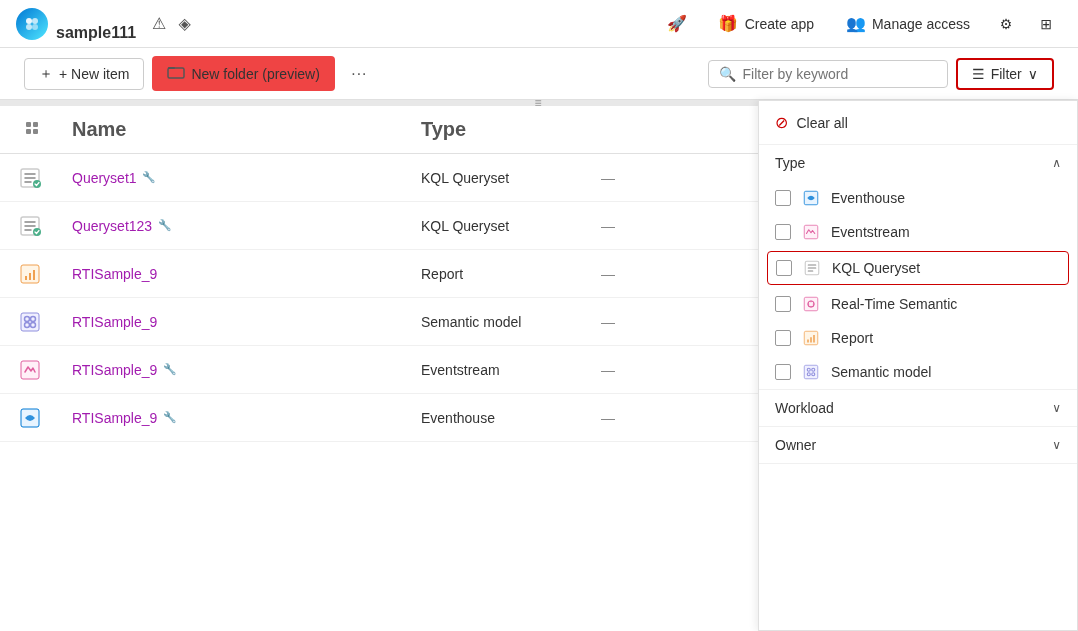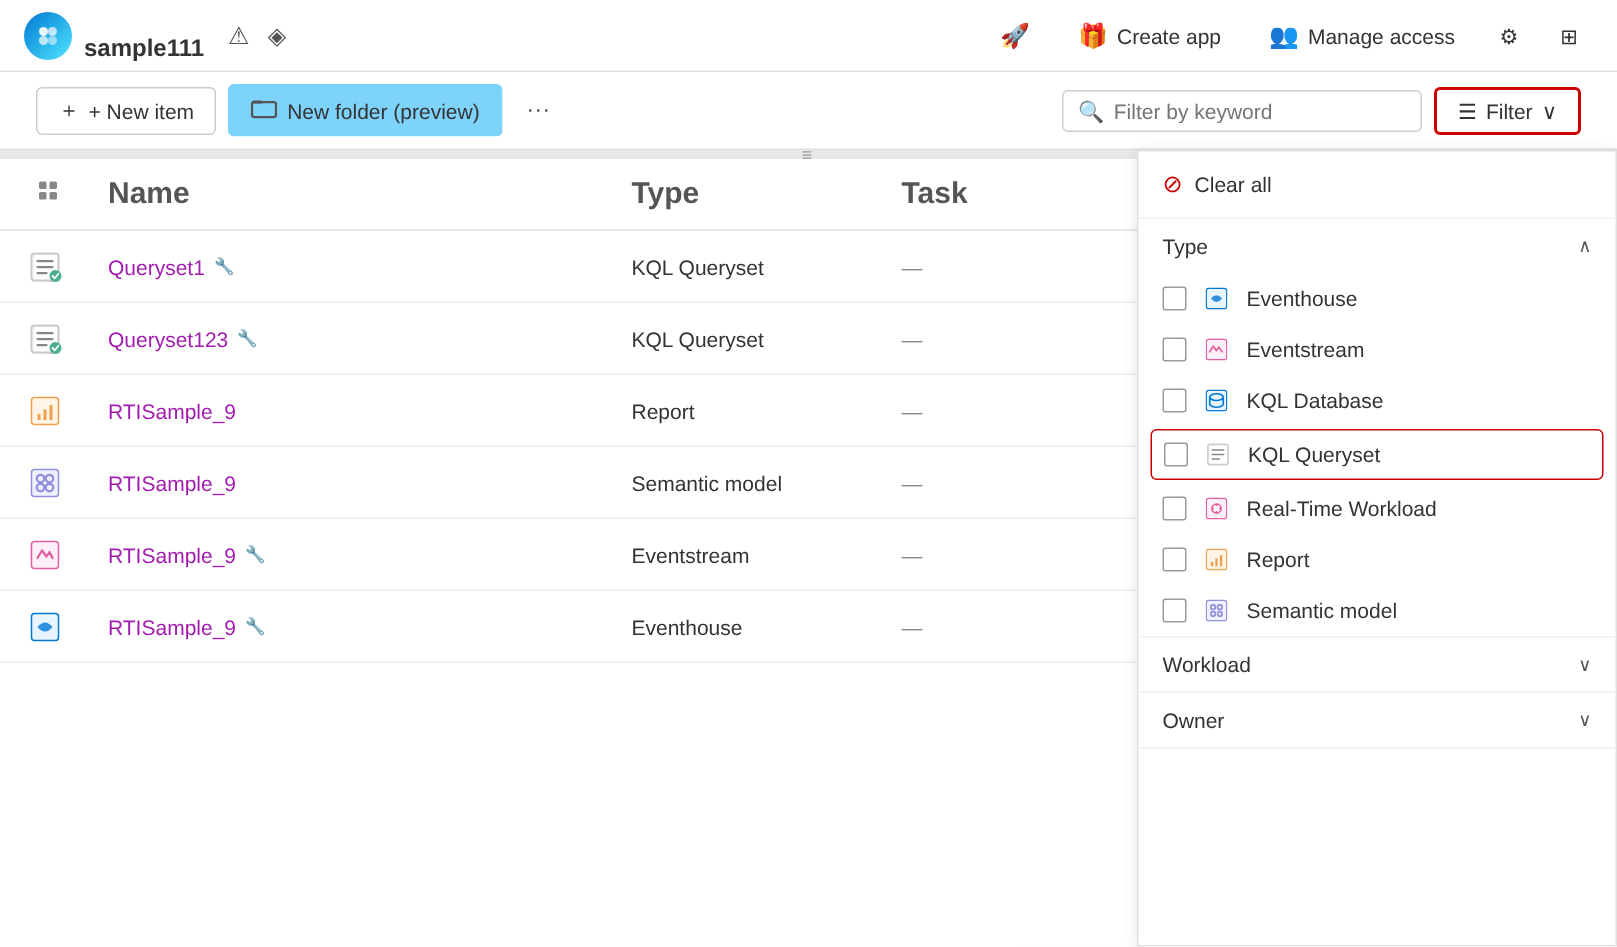--- a/index.html
+++ b/index.html
@@ -34,21 +34,21 @@
       padding: 8px 24px; border-bottom: 1px solid #e0e0e0; gap: 8px;
     }
     .btn-new-item {
       display: flex; align-items: center; gap: 6px;
       padding: 6px 14px; border: 1px solid #ccc; border-radius: 4px;
       background: #fff; cursor: pointer; font-size: 14px; color: #333;
     }
     .btn-new-folder {
       display: flex; align-items: center; gap: 6px;
       padding: 6px 14px; border: 1px solid transparent; border-radius: 4px;
-      background: #7dd3fc; cursor: pointer; font-size: 14px; color: #333;
+      background: #ef4444; cursor: pointer; font-size: 14px; color: #333;
     }
     .btn-more {
       padding: 6px 8px; border: none; background: transparent; cursor: pointer;
       font-size: 16px; color: #555; border-radius: 4px;
     }
     .toolbar-spacer { flex: 1; }
     .search-box {
       display: flex; align-items: center; gap: 6px;
       border: 1px solid #ccc; border-radius: 4px; padding: 5px 10px;
       background: #fff; width: 240px;
@@ -229,21 +229,20 @@
       <div class="table-header-cell">
         <svg width="16" height="16" viewBox="0 0 16 16" fill="none">
           <rect x="2" y="2" width="5" height="5" rx="1" fill="#888"></rect>
           <rect x="9" y="2" width="5" height="5" rx="1" fill="#888"></rect>
           <rect x="2" y="9" width="5" height="5" rx="1" fill="#888"></rect>
           <rect x="9" y="9" width="5" height="5" rx="1" fill="#888"></rect>
         </svg>
       </div>
       <div class="table-header-cell">Name</div>
       <div class="table-header-cell">Type</div>
-      <div class="table-header-cell">Task</div>
       <div class="table-header-cell"></div>
     </div>
 
     <div id="table-body">
         <div class="table-row">
     <div class="row-icon">
             <svg width="24" height="24" viewBox="0 0 24 24">
               <rect x="3" y="3" width="18" height="18" rx="2" fill="none" stroke="#ccc" stroke-width="1.5"></rect>
               <path d="M7 8h10M7 12h10M7 16h6" stroke="#888" stroke-width="1.5" stroke-linecap="round"></path>
               <circle cx="19" cy="18" r="4" fill="#4caf8a"></circle>
@@ -370,51 +369,40 @@
           <div class="filter-item">
     <div class="filter-checkbox"></div>
     <div class="filter-item-icon">
               <svg width="18" height="18" viewBox="0 0 24 24">
                 <rect x="3" y="3" width="18" height="18" rx="2" fill="#fff0f8" stroke="#e060a0" stroke-width="1"></rect>
                 <path d="M6 14l3-5 3 4 2-3 3 4" stroke="#e060a0" stroke-width="1.5" fill="none" stroke-linecap="round" stroke-linejoin="round"></path>
               </svg>
             </div>
     <span class="filter-item-label">Eventstream</span>
   </div>
-          <div class="filter-item">
-    <div class="filter-checkbox"></div>
-    <div class="filter-item-icon">
-              <svg width="18" height="18" viewBox="0 0 24 24">
-                <rect x="3" y="3" width="18" height="18" rx="2" fill="#e8f4ff" stroke="#0078d4" stroke-width="1"></rect>
-                <ellipse cx="12" cy="9" rx="6" ry="3" fill="none" stroke="#0078d4" stroke-width="1.5"></ellipse>
-                <path d="M6 9v6c0 1.66 2.69 3 6 3s6-1.34 6-3V9" fill="none" stroke="#0078d4" stroke-width="1.5"></path>
-              </svg>
-            </div>
-    <span class="filter-item-label">KQL Database</span>
-  </div>
           <div class="filter-item highlighted">
     <div class="filter-checkbox"></div>
     <div class="filter-item-icon">
               <svg width="18" height="18" viewBox="0 0 24 24">
                 <rect x="3" y="3" width="18" height="18" rx="2" fill="none" stroke="#ccc" stroke-width="1.5"></rect>
                 <path d="M7 8h10M7 12h10M7 16h6" stroke="#888" stroke-width="1.5" stroke-linecap="round"></path>
               </svg>
             </div>
     <span class="filter-item-label">KQL Queryset</span>
   </div>
           <div class="filter-item">
     <div class="filter-checkbox"></div>
     <div class="filter-item-icon">
               <svg width="18" height="18" viewBox="0 0 24 24">
                 <rect x="3" y="3" width="18" height="18" rx="2" fill="#fff0f8" stroke="#e060a0" stroke-width="1"></rect>
                 <circle cx="12" cy="12" r="4" fill="none" stroke="#e060a0" stroke-width="1.5"></circle>
                 <path d="M12 8v1M12 15v1M8 12h1M15 12h1" stroke="#e060a0" stroke-width="1.5" stroke-linecap="round"></path>
               </svg>
             </div>
-    <span class="filter-item-label">Real-Time Workload</span>
+    <span class="filter-item-label">Real-Time Semantic</span>
   </div>
           <div class="filter-item">
     <div class="filter-checkbox"></div>
     <div class="filter-item-icon">
               <svg width="18" height="18" viewBox="0 0 24 24">
                 <rect x="3" y="3" width="18" height="18" rx="2" fill="#fff5e6" stroke="#f0a050" stroke-width="1"></rect>
                 <rect x="7" y="14" width="2" height="4" fill="#f0a050"></rect>
                 <rect x="11" y="11" width="2" height="7" fill="#f0a050"></rect>
                 <rect x="15" y="8" width="2" height="10" fill="#f0a050"></rect>
               </svg>

